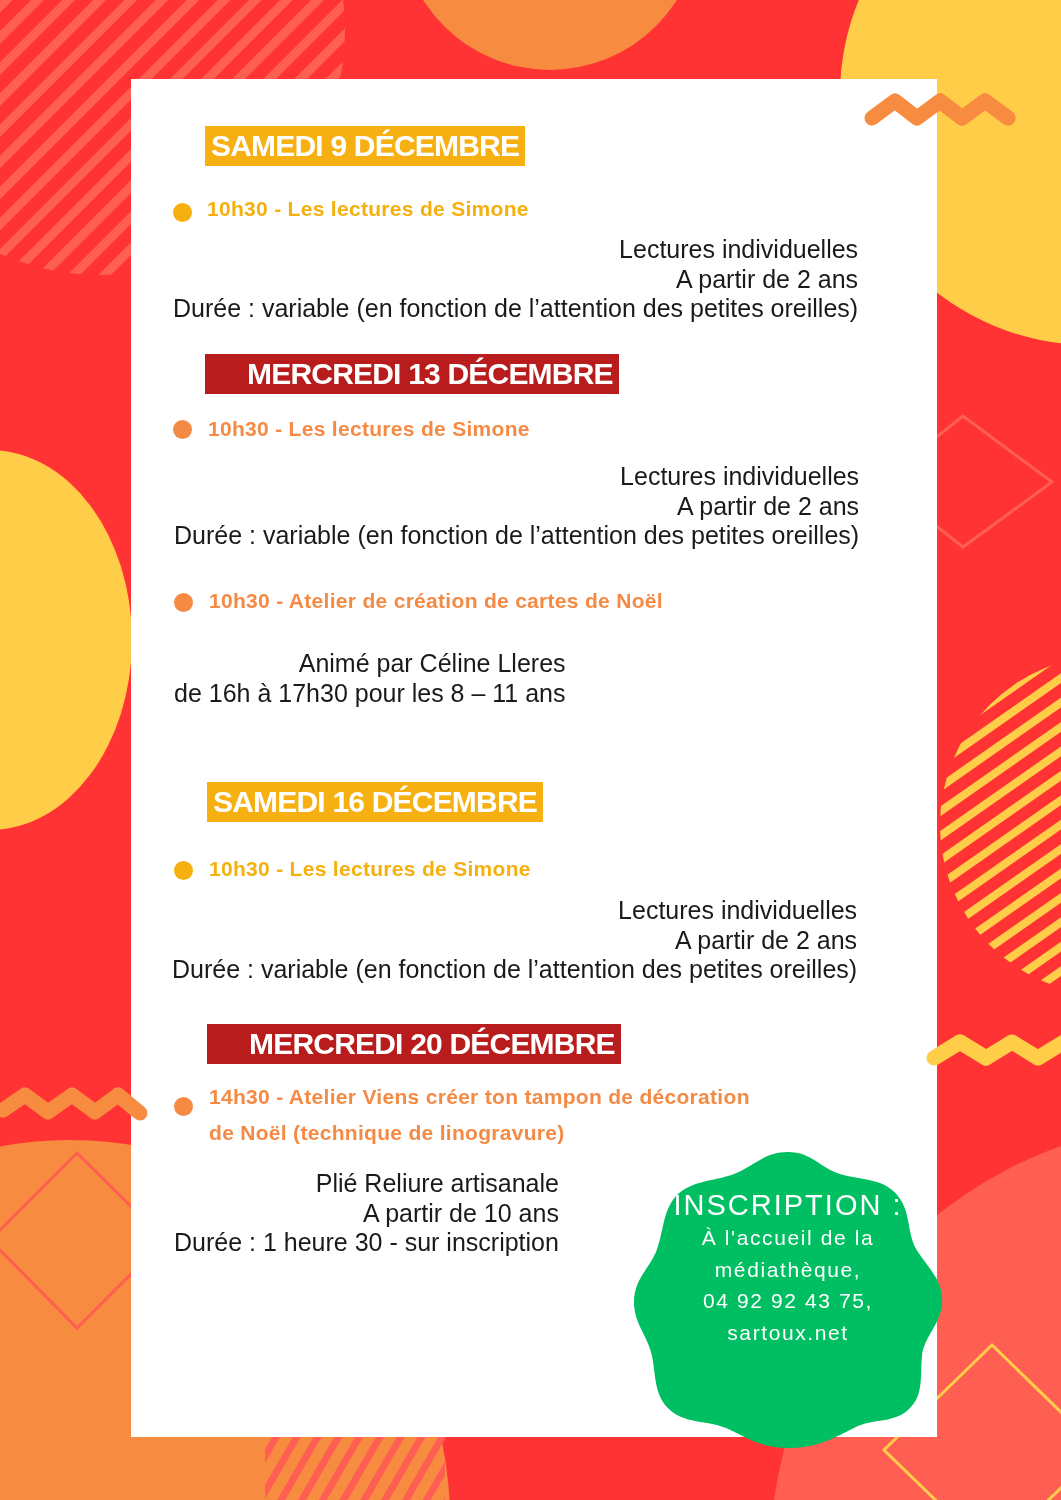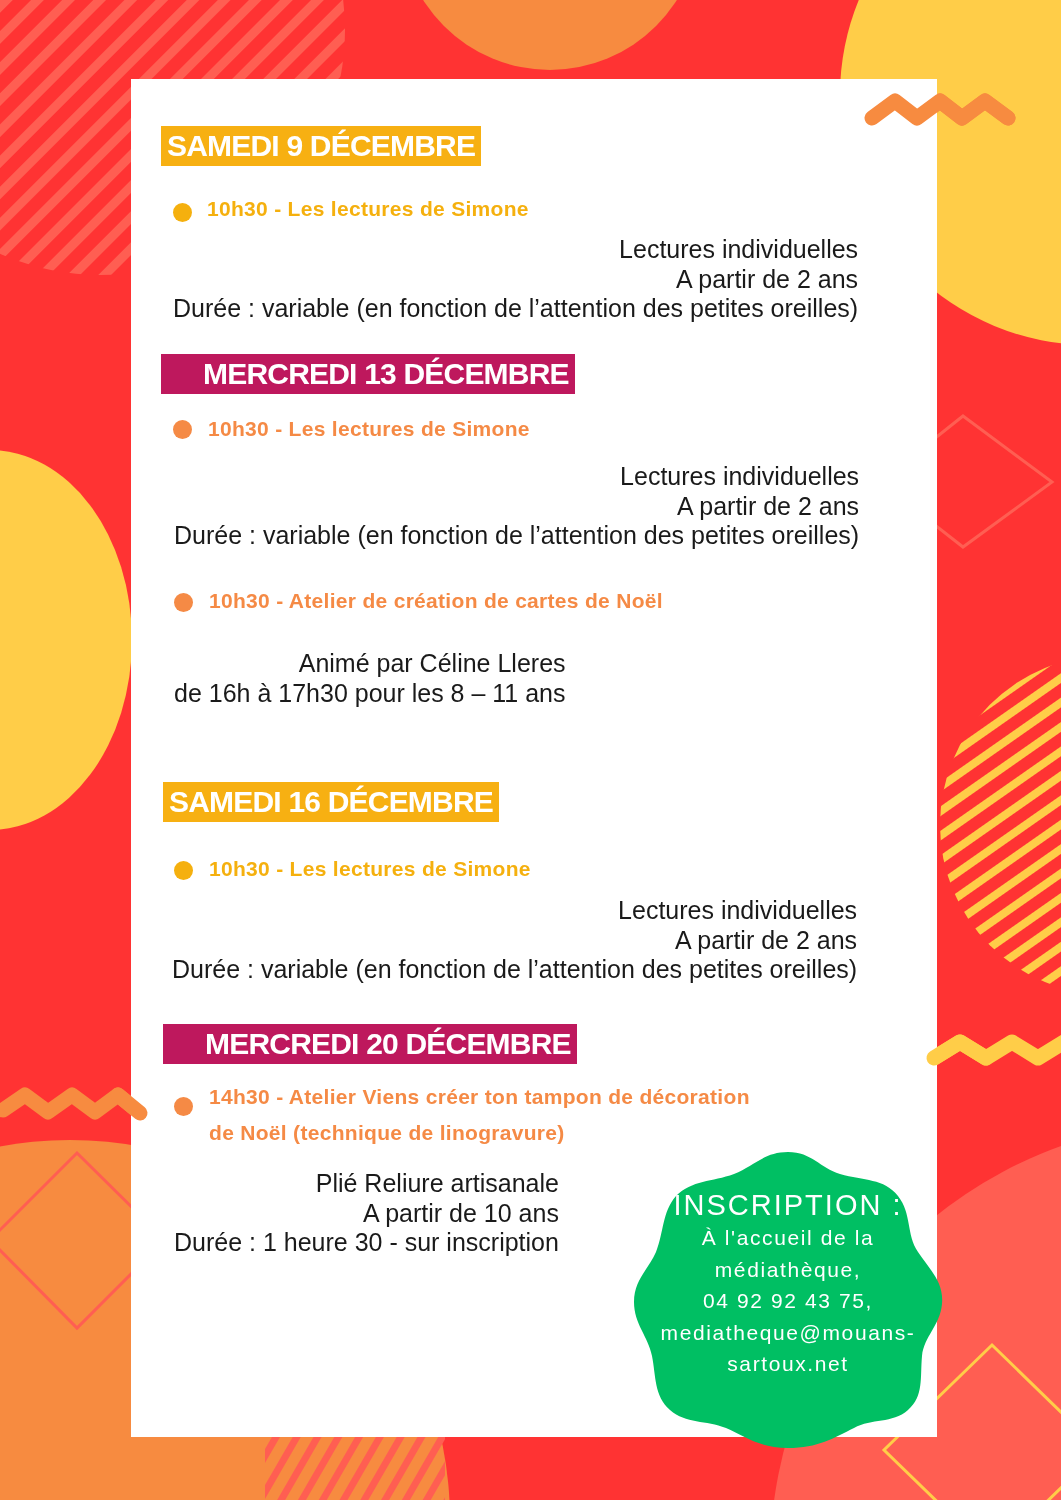--- a/index.html
+++ b/index.html
@@ -20,23 +20,24 @@
 
   .day-heading {
     position: absolute;
     color: #FFFFFF;
     font-weight: bold;
     font-size: 30px;
     letter-spacing: -0.8px;
     line-height: 40px;
     padding: 0 6px;
     white-space: nowrap;
+    margin-left: 44px;
   }
   .day-heading.yellow { background: #F7B012; }
-  .day-heading.orange { background: #be185d; padding-left: 42px; }
+  .day-heading.orange { background: #b91c1c; padding-left: 42px; }
 
   .event-title {
     position: absolute;
     font-weight: bold;
     font-size: 21px;
     line-height: 36px;
     letter-spacing: 0.3px;
   }
   .event-title.yellow { color: #F5B00E; }
   .event-title.orange { color: #F58A45; }
@@ -201,16 +202,15 @@
       C2,132 16,122 24,104
       C32,84 30,64 44,48
       C60,32 80,34 102,26
       C122,18 132,4 156,4 Z"></path>
   </svg>
   <div class="badge-text">
     <div class="badge-title">INSCRIPTION :</div>
     <div>À l'accueil de la</div>
     <div>médiathèque,</div>
     <div>04 92 92 43 75,</div>
-    <div>mediatheque@mouans-</div>
     <div>sartoux.net</div>
   </div>
 </div>
 
 </body></html>

